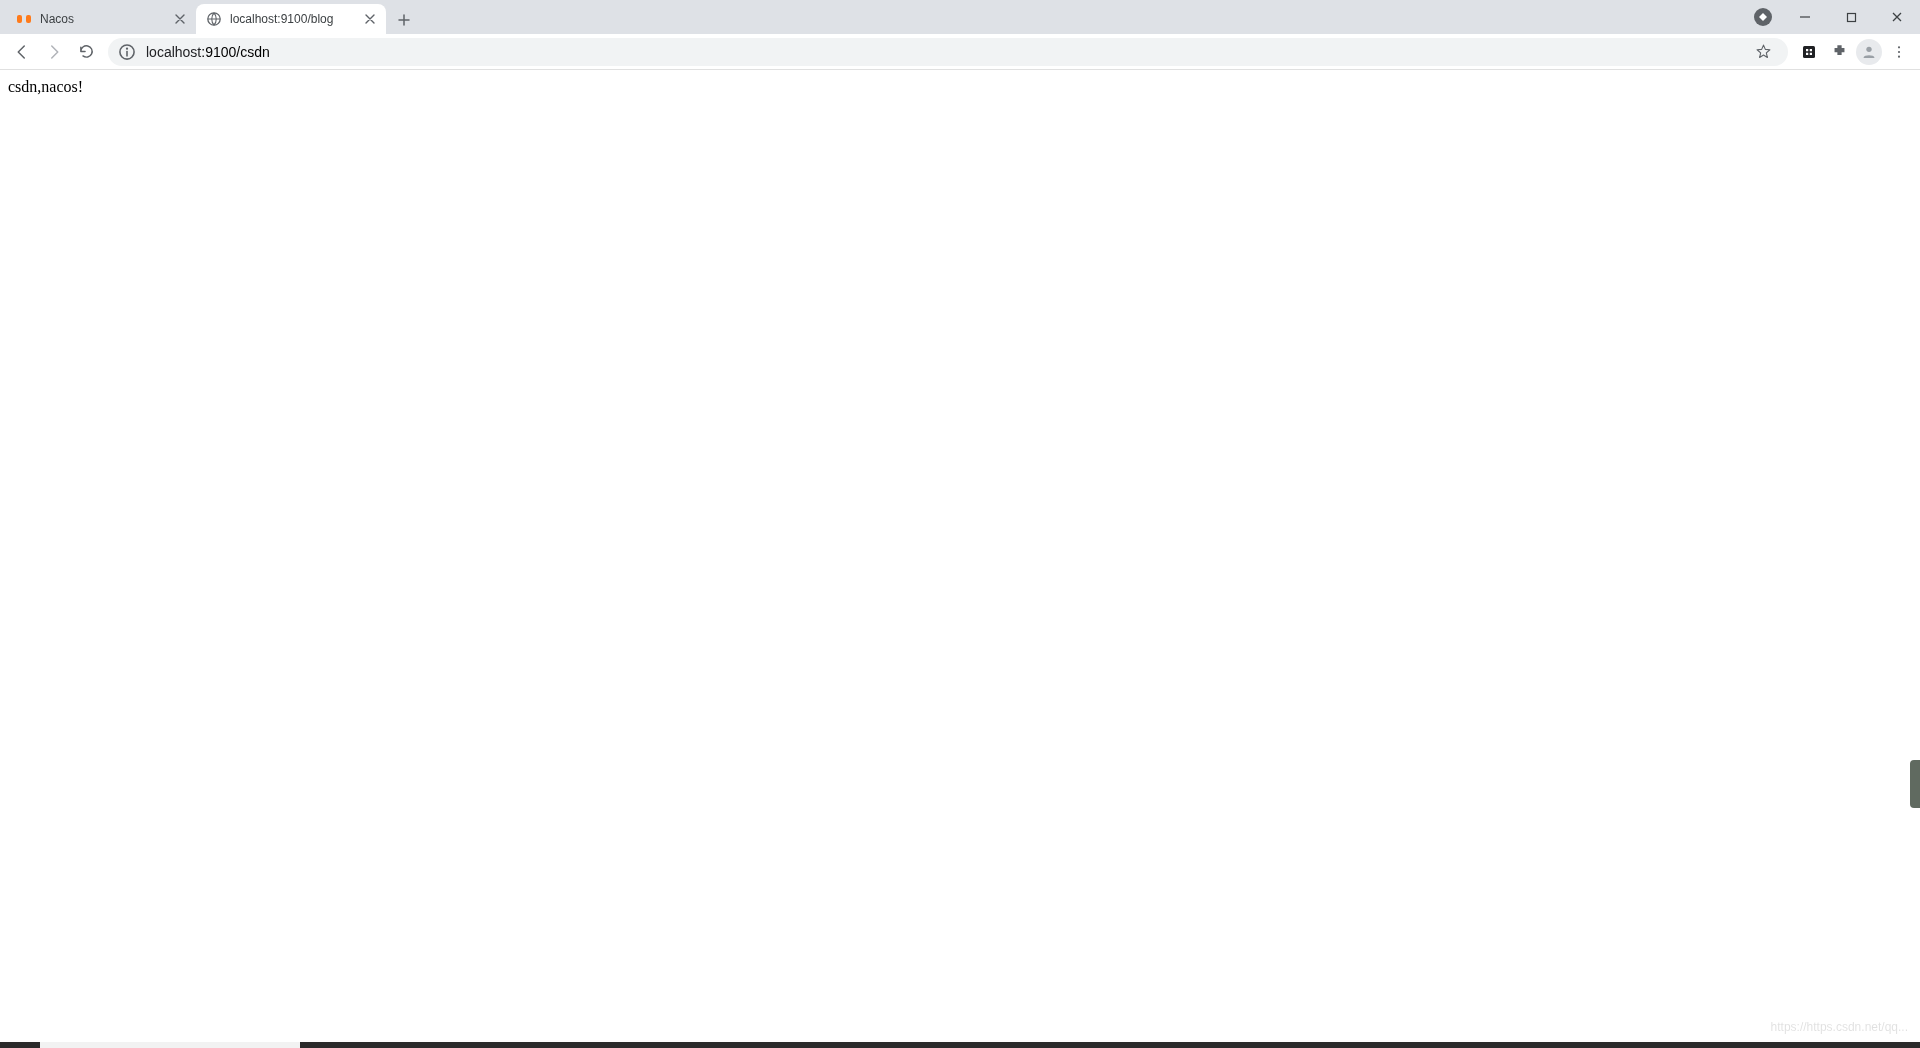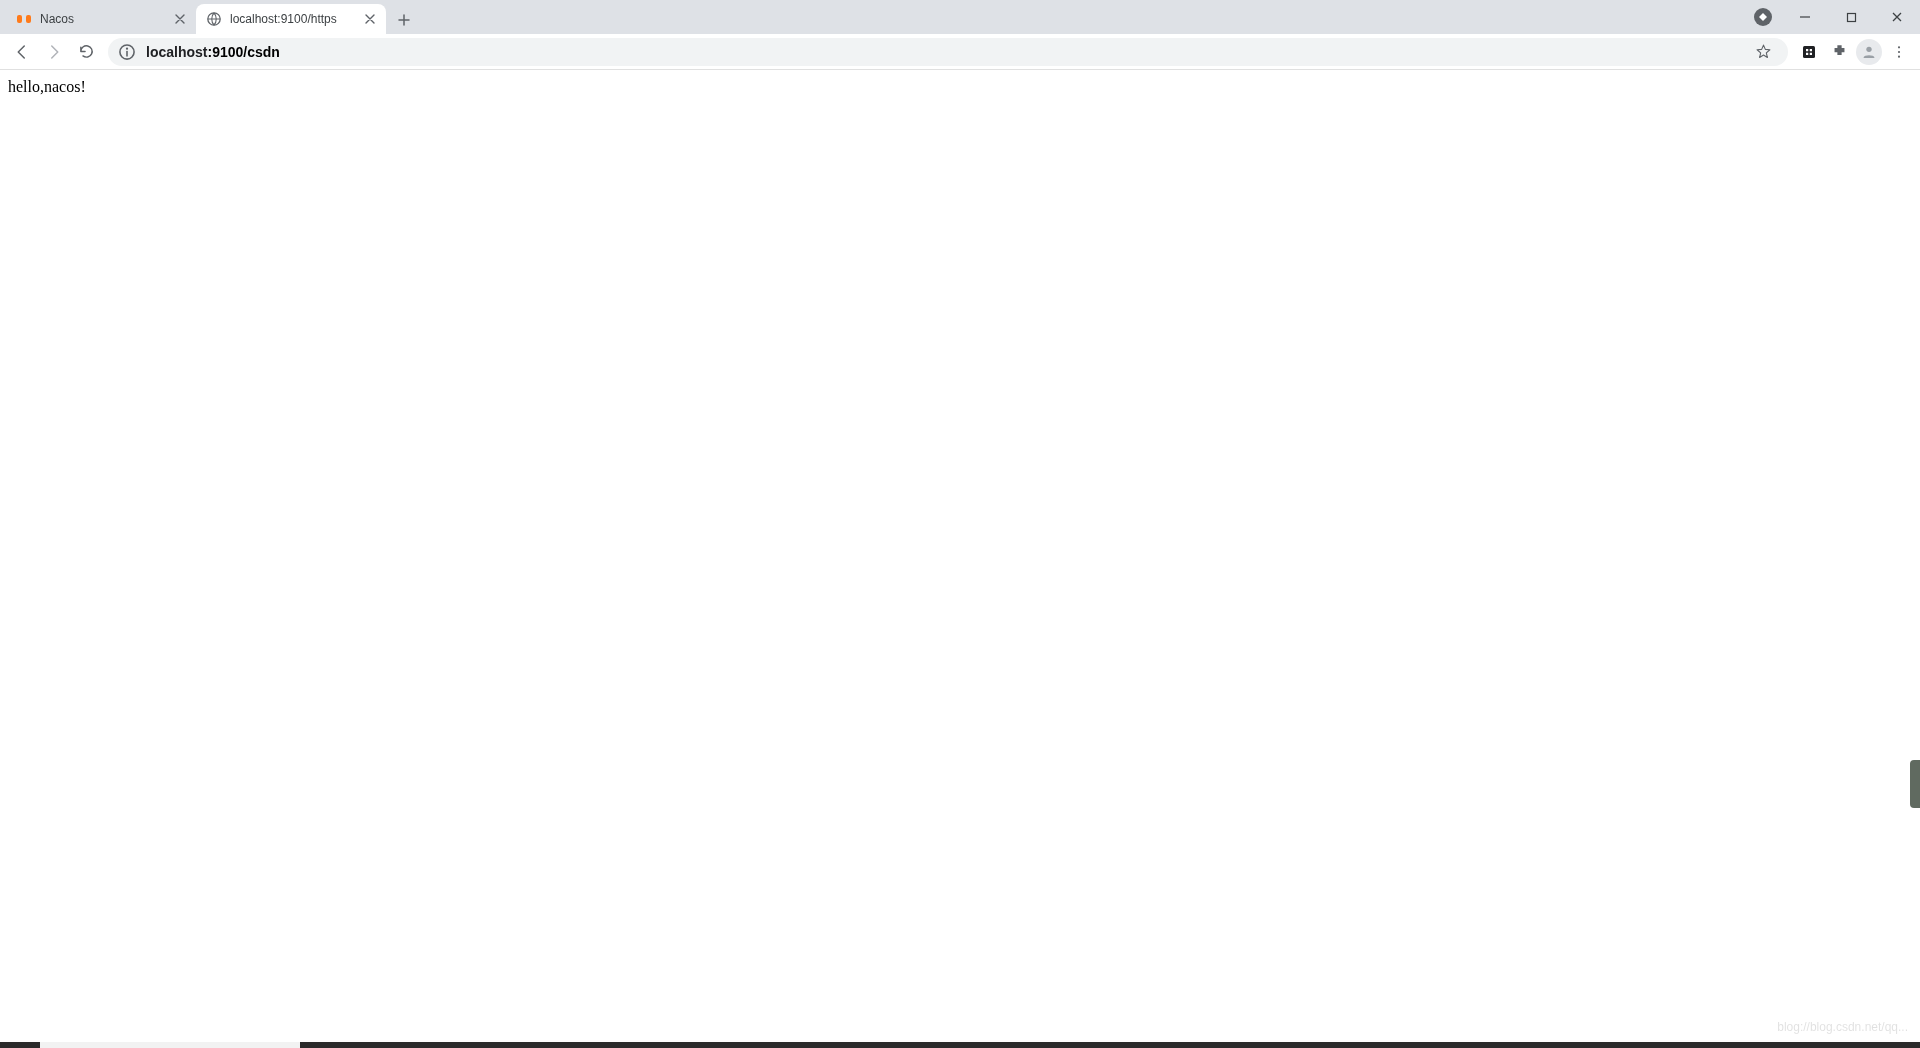--- a/index.html
+++ b/index.html
@@ -111,21 +111,20 @@
     display: flex;
     align-items: center;
     justify-content: center;
     color: #5f6368;
     border-radius: 50%;
   }
   .nav-btn.disabled { color: #b0b3b8; }
   .omnibox-wrap {
     flex: 1;
     margin: 0 6px;
-    font-weight: bold;
   }
   .omnibox {
     height: 28px;
     background: #f1f3f4;
     border-radius: 14px;
     display: flex;
     align-items: center;
     padding: 0 10px;
     font-size: 14px;
     color: #202124;
@@ -234,21 +233,21 @@
     </span>
   </div>
 
   <div class="tab active">
     <span class="favicon">
       <svg viewBox="0 0 16 16">
           <circle cx="8" cy="8" r="6.2" fill="none" stroke="#5f6368" stroke-width="1.3"></circle>
           <path d="M2 8 H14 M8 2 C5 5 5 11 8 14 M8 2 C11 5 11 11 8 14" fill="none" stroke="#5f6368" stroke-width="1.1"></path>
         </svg>
     </span>
-    <span class="title">localhost:9100/https</span>
+    <span class="title">localhost:9100/blog</span>
     <span class="close">
       <svg width="10" height="10" viewBox="0 0 10 10">
           <path d="M1 1 L9 9 M9 1 L1 9" stroke="#5f6368" stroke-width="1.4" stroke-linecap="round"></path>
         </svg>
     </span>
   </div>
 
   <div class="newtab">
     <svg width="12" height="12" viewBox="0 0 12 12">
         <path d="M6 1 V11 M1 6 H11" stroke="#5f6368" stroke-width="1.5" stroke-linecap="round"></path>
@@ -341,22 +340,22 @@
   <div class="ext-btn">
     <svg width="16" height="16" viewBox="0 0 24 24">
         <circle cx="12" cy="5" r="1.6" fill="#5f6368"></circle>
         <circle cx="12" cy="12" r="1.6" fill="#5f6368"></circle>
         <circle cx="12" cy="19" r="1.6" fill="#5f6368"></circle>
       </svg>
   </div>
 </div>
 
 <div class="viewport">
-  <div class="page-text">hello,nacos!</div>
+  <div class="page-text">csdn,nacos!</div>
 </div>
 
 <div class="side-handle"></div>
 
-<div class="watermark">blog://blog.csdn.net/qq...</div>
+<div class="watermark">https://https.csdn.net/qq...</div>
 
 <div class="taskbar">
   <div class="light"></div>
 </div>
 
 </body></html>

